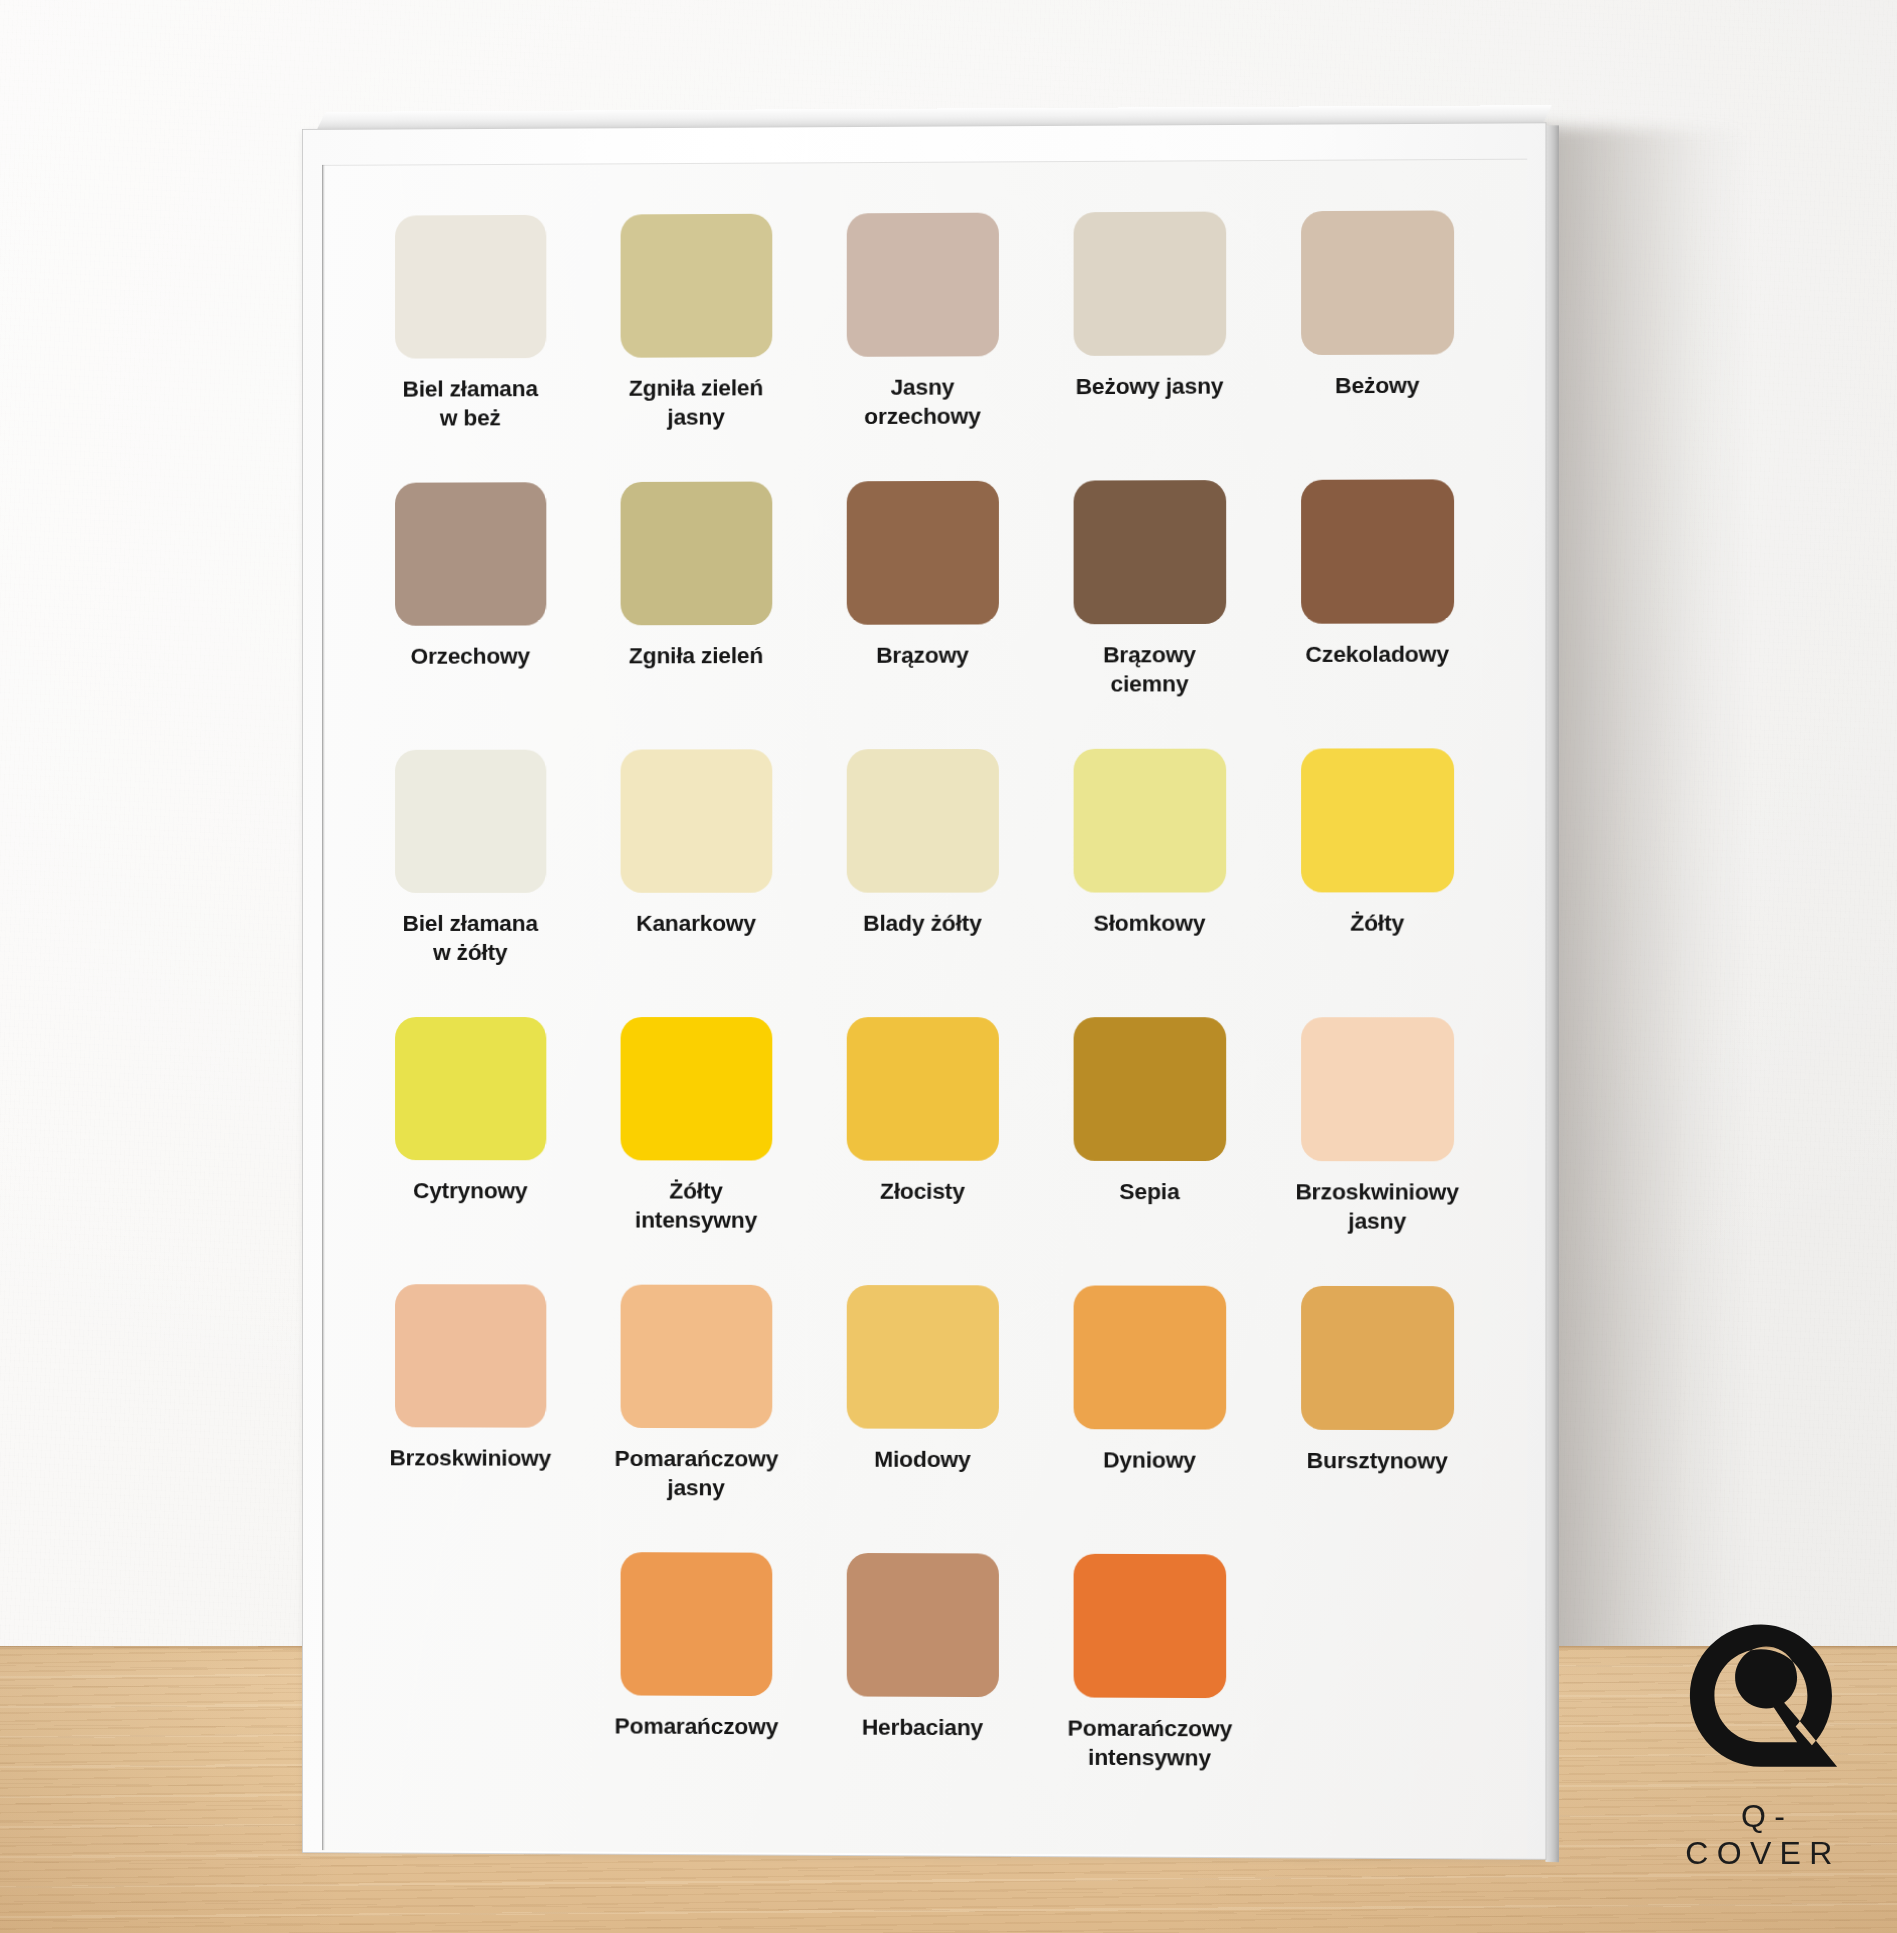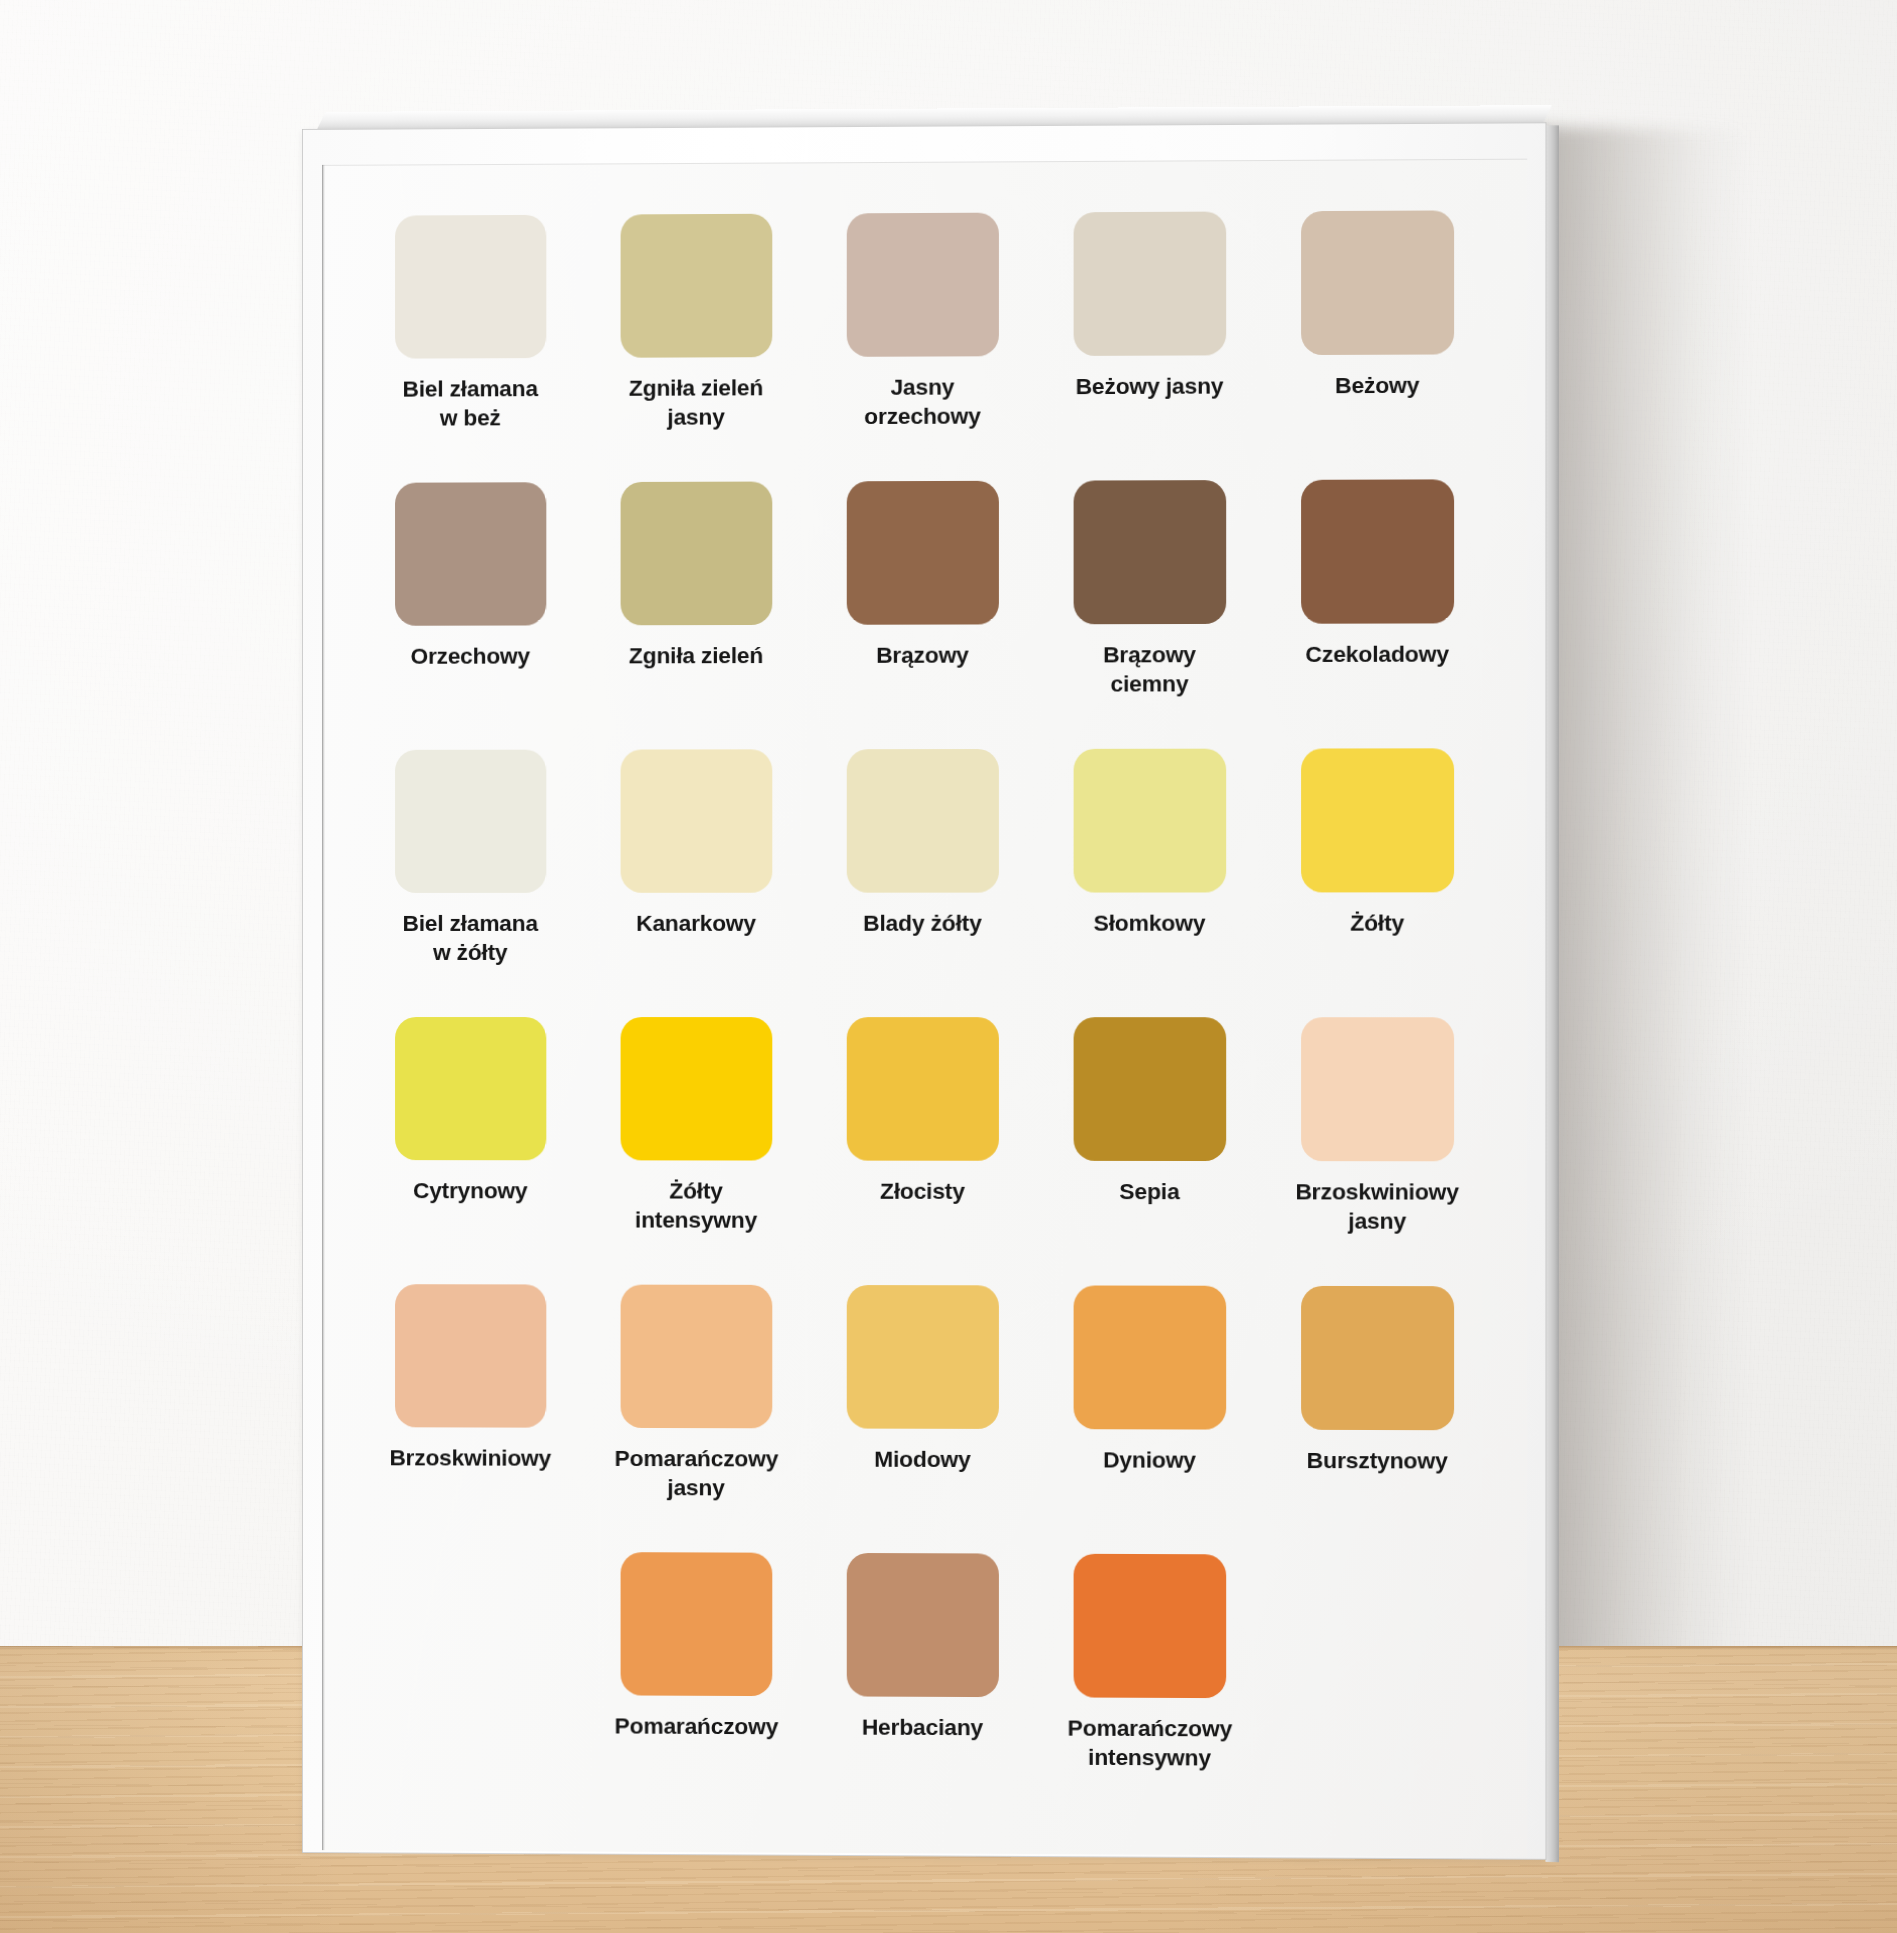--- a/index.html
+++ b/index.html
@@ -358,15 +358,25 @@
             </div>
             <div class="cell empty">
               <div class="swatch"></div>
               <div class="cell-label"></div>
             </div>
           </div>
       </div>
     </div>
   </div>
 
+  <div class="logo-wrap">
+    <svg class="logo-mark" viewBox="0 0 120 120">
+      <path id="q-mark-path" fill="#121212" fill-rule="evenodd" d="M58 2C27.6 2 3 26.6 3 57c0 30.4 24.6 55 55 55h59L90.5 79.5 76 62.5
+           C82 58.3 86 51.2 86 43c0-13.3-10.7-24-24-24S38 29.7 38 43s10.7 24 24 24
+           c2.1 0 4.1-.3 6-.8L86 93H58C38.1 93 22 76.9 22 57S38.1 21 58 21
+           s36 16.1 36 36c0 9.2-3.4 17.5-9.1 23.9l12.6 14.5C107.1 85.5 113 72 113 57
+           113 26.6 88.4 2 58 2z"></path>
+    </svg>
+    <div class="logo-text">Q-COVER</div>
+  </div>
 
 </div>
 
 
 </body></html>

